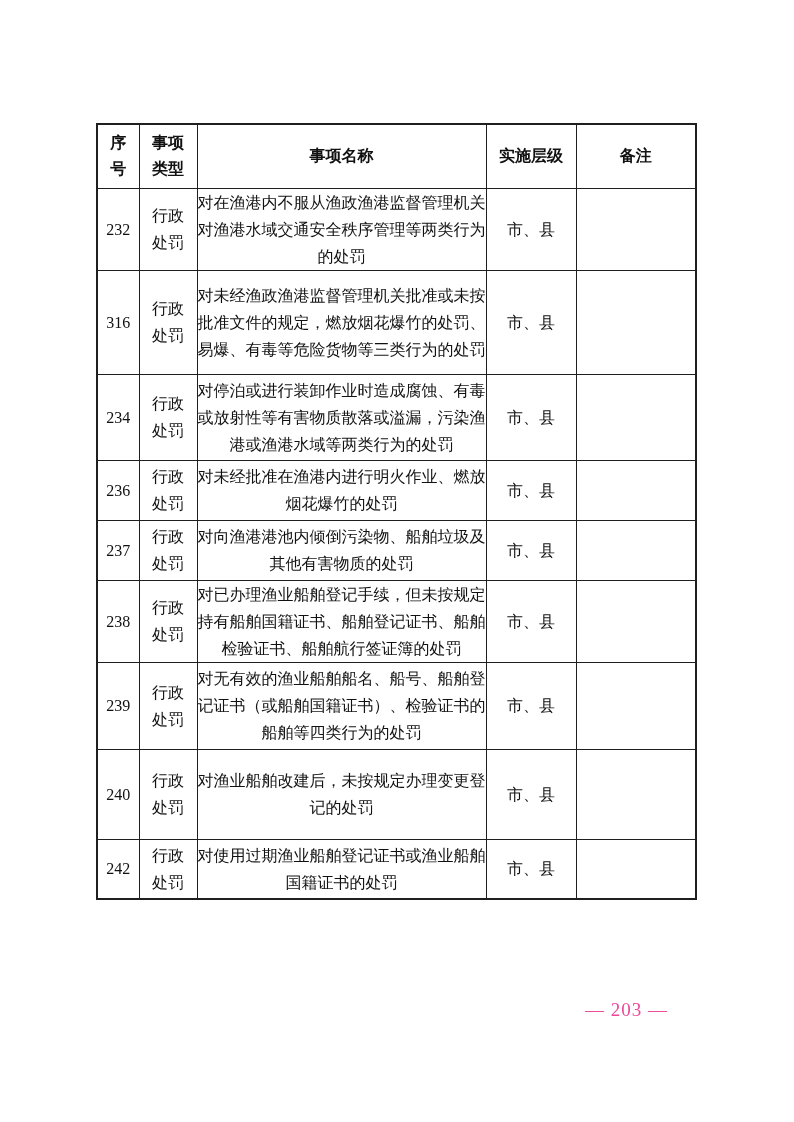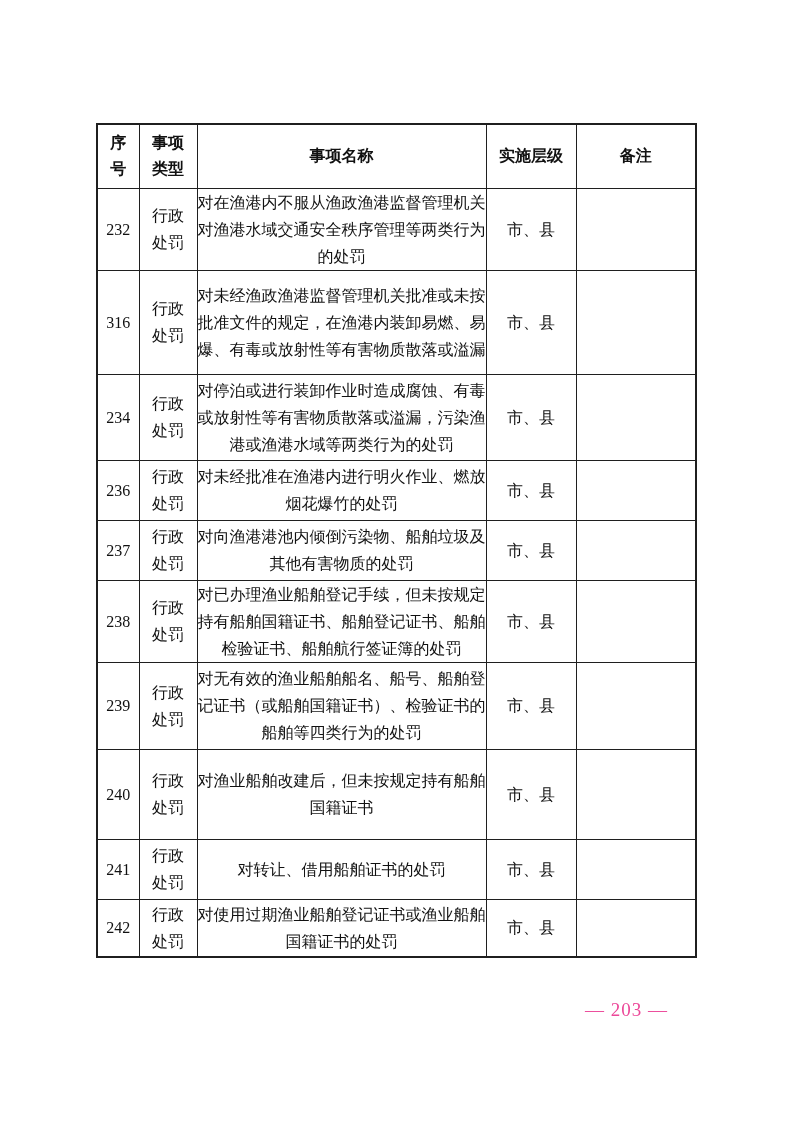--- a/index.html
+++ b/index.html
@@ -100,21 +100,21 @@
         <td class="cell-type">行政
 处罚</td>
         <td class="cell-name">对在渔港内不服从渔政渔港监督管理机关对渔港水域交通安全秩序管理等两类行为的处罚</td>
         <td class="cell-level">市、县</td>
         <td class="cell-note"></td>
       </tr>
       <tr>
         <td class="cell-no">316</td>
         <td class="cell-type">行政
 处罚</td>
-        <td class="cell-name">对未经渔政渔港监督管理机关批准或未按批准文件的规定，在渔港内装卸易燃、易爆、有毒或放射性等有害物质散落或溢漏</td>
+        <td class="cell-name">对未经渔政渔港监督管理机关批准或未按批准文件的规定，燃放烟花爆竹的处罚、易爆、有毒等危险货物等三类行为的处罚</td>
         <td class="cell-level">市、县</td>
         <td class="cell-note"></td>
       </tr>
       <tr>
         <td class="cell-no">234</td>
         <td class="cell-type">行政
 处罚</td>
         <td class="cell-name">对停泊或进行装卸作业时造成腐蚀、有毒或放射性等有害物质散落或溢漏，污染渔港或渔港水域等两类行为的处罚</td>
         <td class="cell-level">市、县</td>
         <td class="cell-note"></td>
@@ -148,29 +148,21 @@
         <td class="cell-type">行政
 处罚</td>
         <td class="cell-name">对无有效的渔业船舶船名、船号、船舶登记证书（或船舶国籍证书）、检验证书的船舶等四类行为的处罚</td>
         <td class="cell-level">市、县</td>
         <td class="cell-note"></td>
       </tr>
       <tr>
         <td class="cell-no">240</td>
         <td class="cell-type">行政
 处罚</td>
-        <td class="cell-name">对渔业船舶改建后，但未按规定持有船舶国籍证书</td>
-        <td class="cell-level">市、县</td>
-        <td class="cell-note"></td>
-      </tr>
-      <tr>
-        <td class="cell-no">241</td>
-        <td class="cell-type">行政
-处罚</td>
-        <td class="cell-name">对转让、借用船舶证书的处罚</td>
+        <td class="cell-name">对渔业船舶改建后，未按规定办理变更登记的处罚</td>
         <td class="cell-level">市、县</td>
         <td class="cell-note"></td>
       </tr>
       <tr>
         <td class="cell-no">242</td>
         <td class="cell-type">行政
 处罚</td>
         <td class="cell-name">对使用过期渔业船舶登记证书或渔业船舶国籍证书的处罚</td>
         <td class="cell-level">市、县</td>
         <td class="cell-note"></td>

